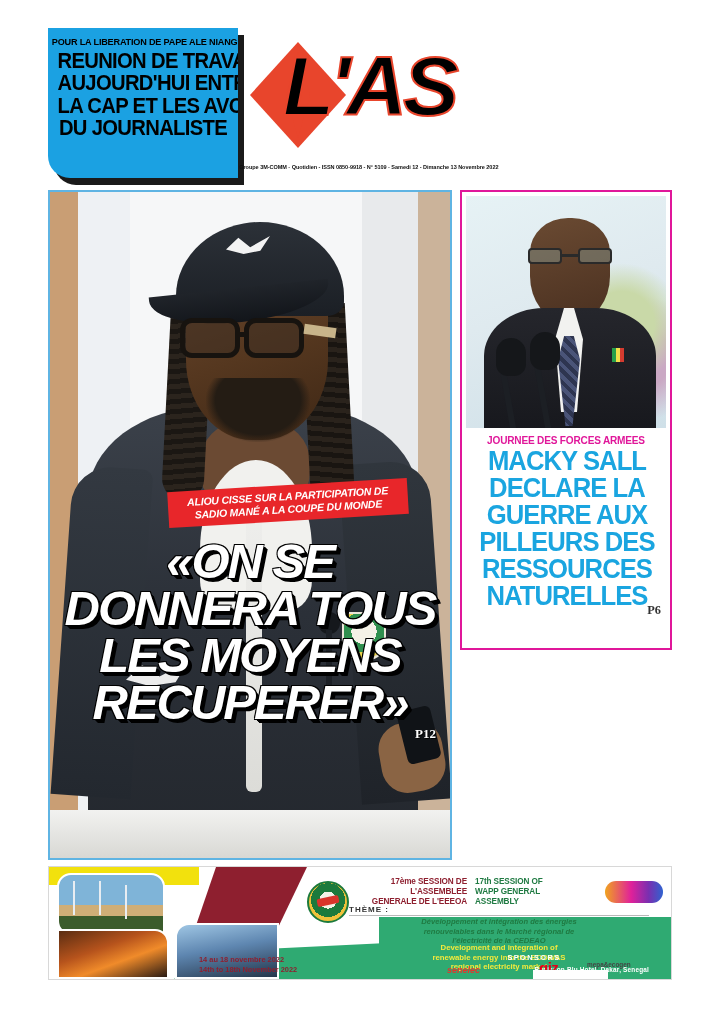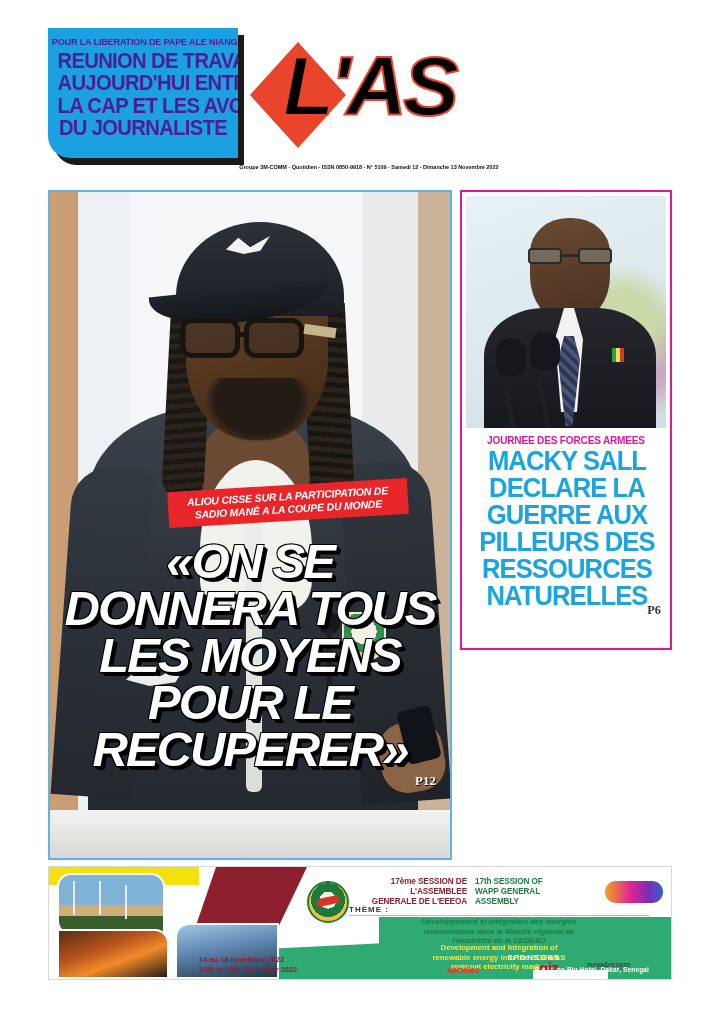--- a/index.html
+++ b/index.html
@@ -23,25 +23,25 @@
   .topstrip {
     position: absolute;
     left: 48px; top: 28px;
     width: 624px; height: 158px;
   }
 
   
   .teaser-left {
     position: absolute;
     left: 0; top: 0;
-    width: 190px; height: 130px;
+    width: 190px; height: 150px;
     background: #1ba1e2;
     border-radius: 0 0 0 22px;
     box-shadow: 6px 7px 0 0 #1a1a1a;
-    color: #4c1d95;
+    color: #000000;
     text-align: center;
     overflow: hidden;
   }
   .teaser-left .kicker {
     margin-top: 8px;
     font-size: 9.5px;
     font-weight: bold;
     letter-spacing: -0.2px;
     transform: scaleX(0.96);
     white-space: nowrap;
@@ -724,21 +724,20 @@
 
   <div class="redband">
     <span>ALIOU CISSE SUR LA PARTICIPATION DE</span>
     <span>SADIO MANÉ A LA COUPE DU MONDE</span>
   </div>
 
   <div class="main-hl">
     <span>«ON SE</span>
     <span>DONNERA TOUS</span>
     <span>LES MOYENS</span>
-    <span>POUR LE</span>
     <span>RECUPERER»</span>
     <div class="pg">P12</div>
   </div>
 
   <div class="right-col">
 
     <div class="rc-block">
       <div class="rc-photo">
         <div class="rp-bg"></div>
         <div class="rp-head"></div>

